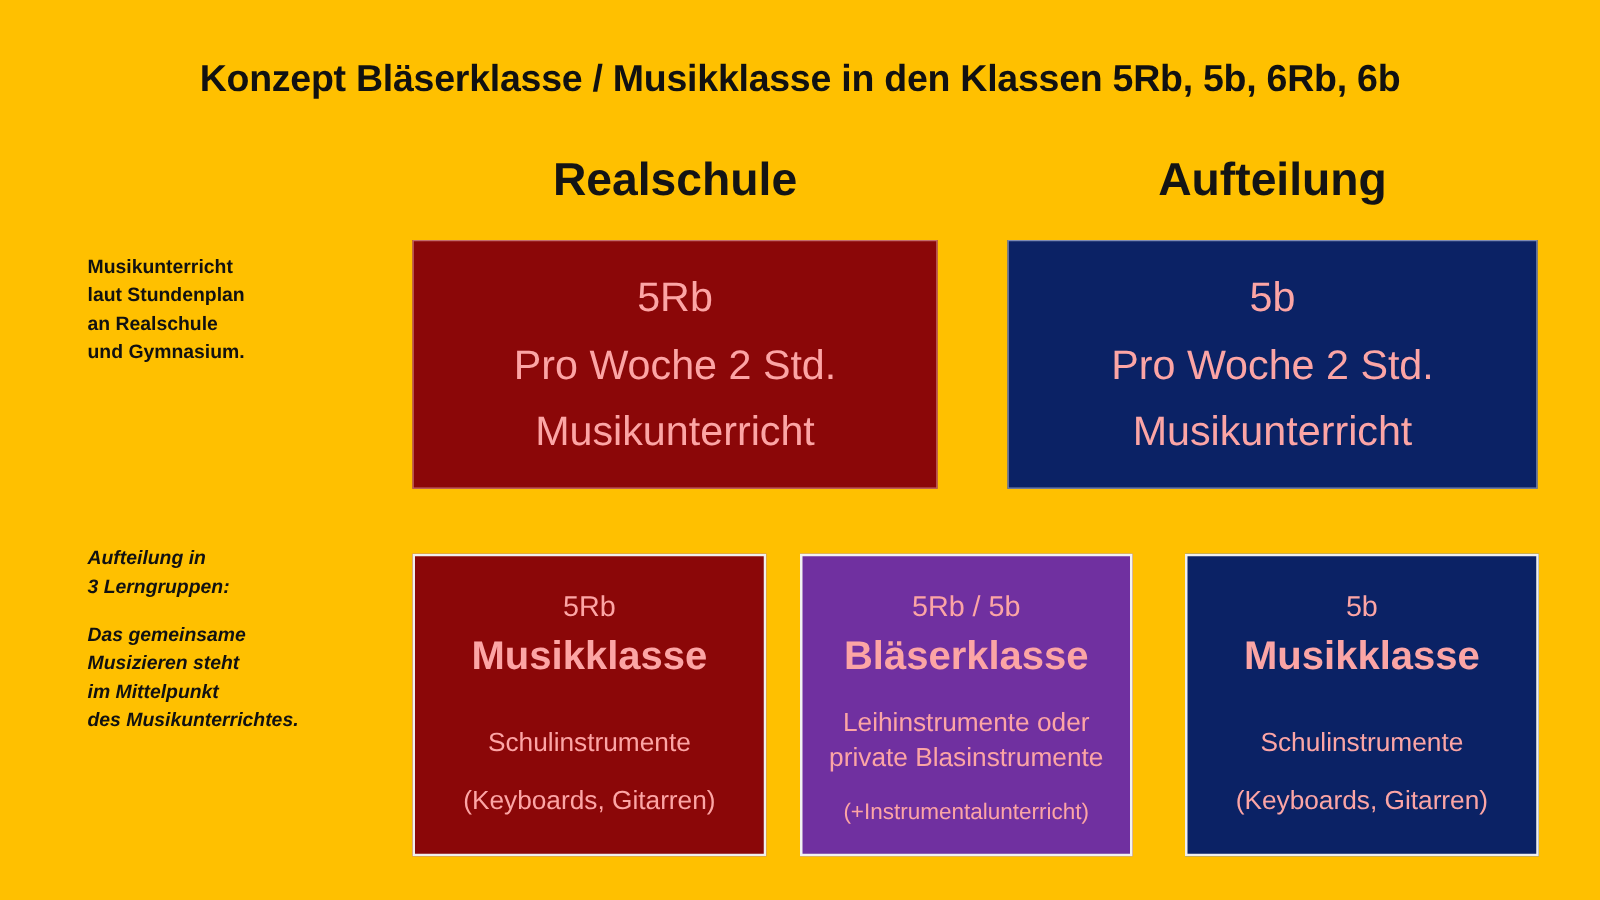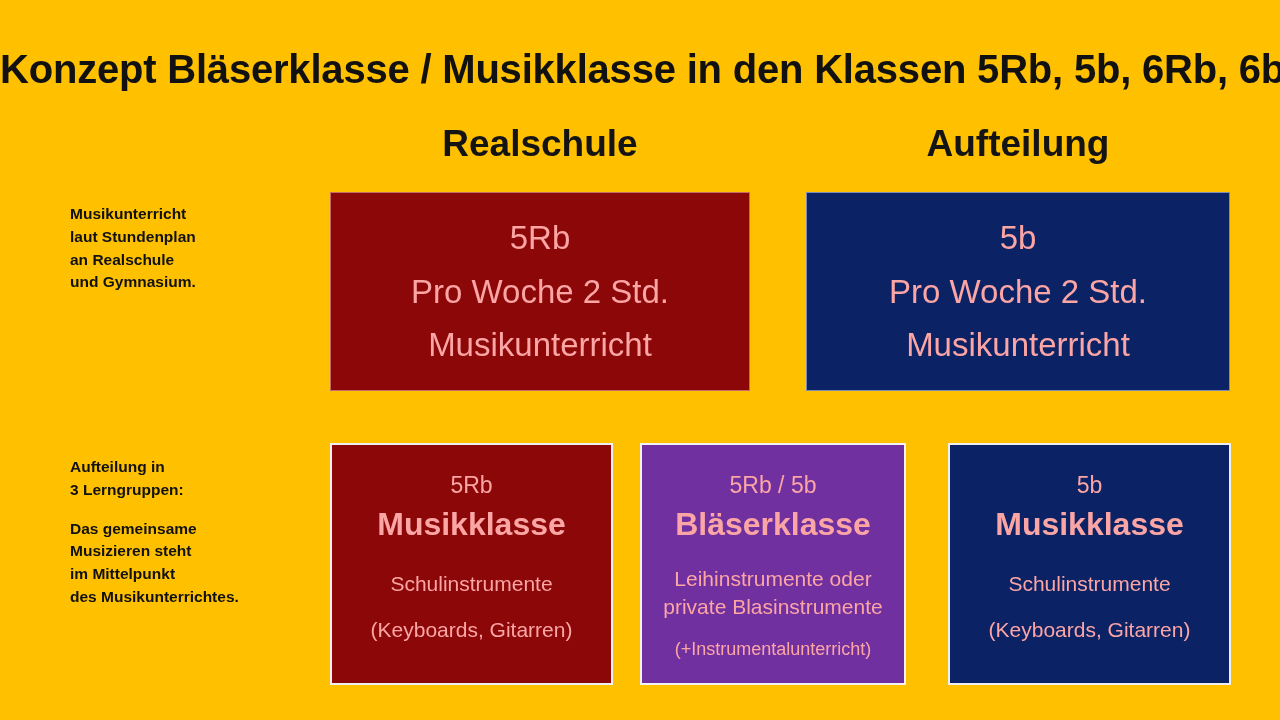--- a/index.html
+++ b/index.html
@@ -22,21 +22,21 @@
     background: #FFC000;
   }
 
   
   .slide-title {
     position: absolute;
     left: 0;
     top: 47px;
     width: 1280px;
     text-align: center;
-    font-size: 40px;
+    font-size: 30px;
     font-weight: bold;
     color: #111111;
     letter-spacing: -0.2px;
     white-space: nowrap;
   }
 
   
   .col-head {
     position: absolute;
     top: 123px;
@@ -53,21 +53,21 @@
   .side-note {
     position: absolute;
     left: 70px;
     width: 265px;
     font-size: 15.5px;
     font-weight: bold;
     color: #111111;
     line-height: 1.47;
   }
   .side-note.note-1 { top: 203px; }
-  .side-note.note-2 { top: 456px; }
+  .side-note.note-2 { top: 436px; font-style: italic; }
   .side-note .spacer { display: block; height: 16px; }
 
   
   .box {
     position: absolute;
     box-sizing: border-box;
     display: flex;
     flex-direction: column;
     align-items: center;
     justify-content: center;
@@ -136,21 +136,21 @@
   .box.bottom .klasse-name {
     font-size: 32px;
     font-weight: bold;
     line-height: 1.2;
     margin-top: 5px;
     white-space: nowrap;
   }
   .box.bottom .detail {
     font-size: 21px;
     line-height: 1.35;
-    margin-top: 27px;
+    margin-top: 38px;
   }
   .box.bottom .detail.tight {
     margin-top: 22px;
   }
   .box.bottom .detail-2 {
     font-size: 21px;
     line-height: 1.35;
     margin-top: 18px;
   }
   .box.bottom .detail-small {

